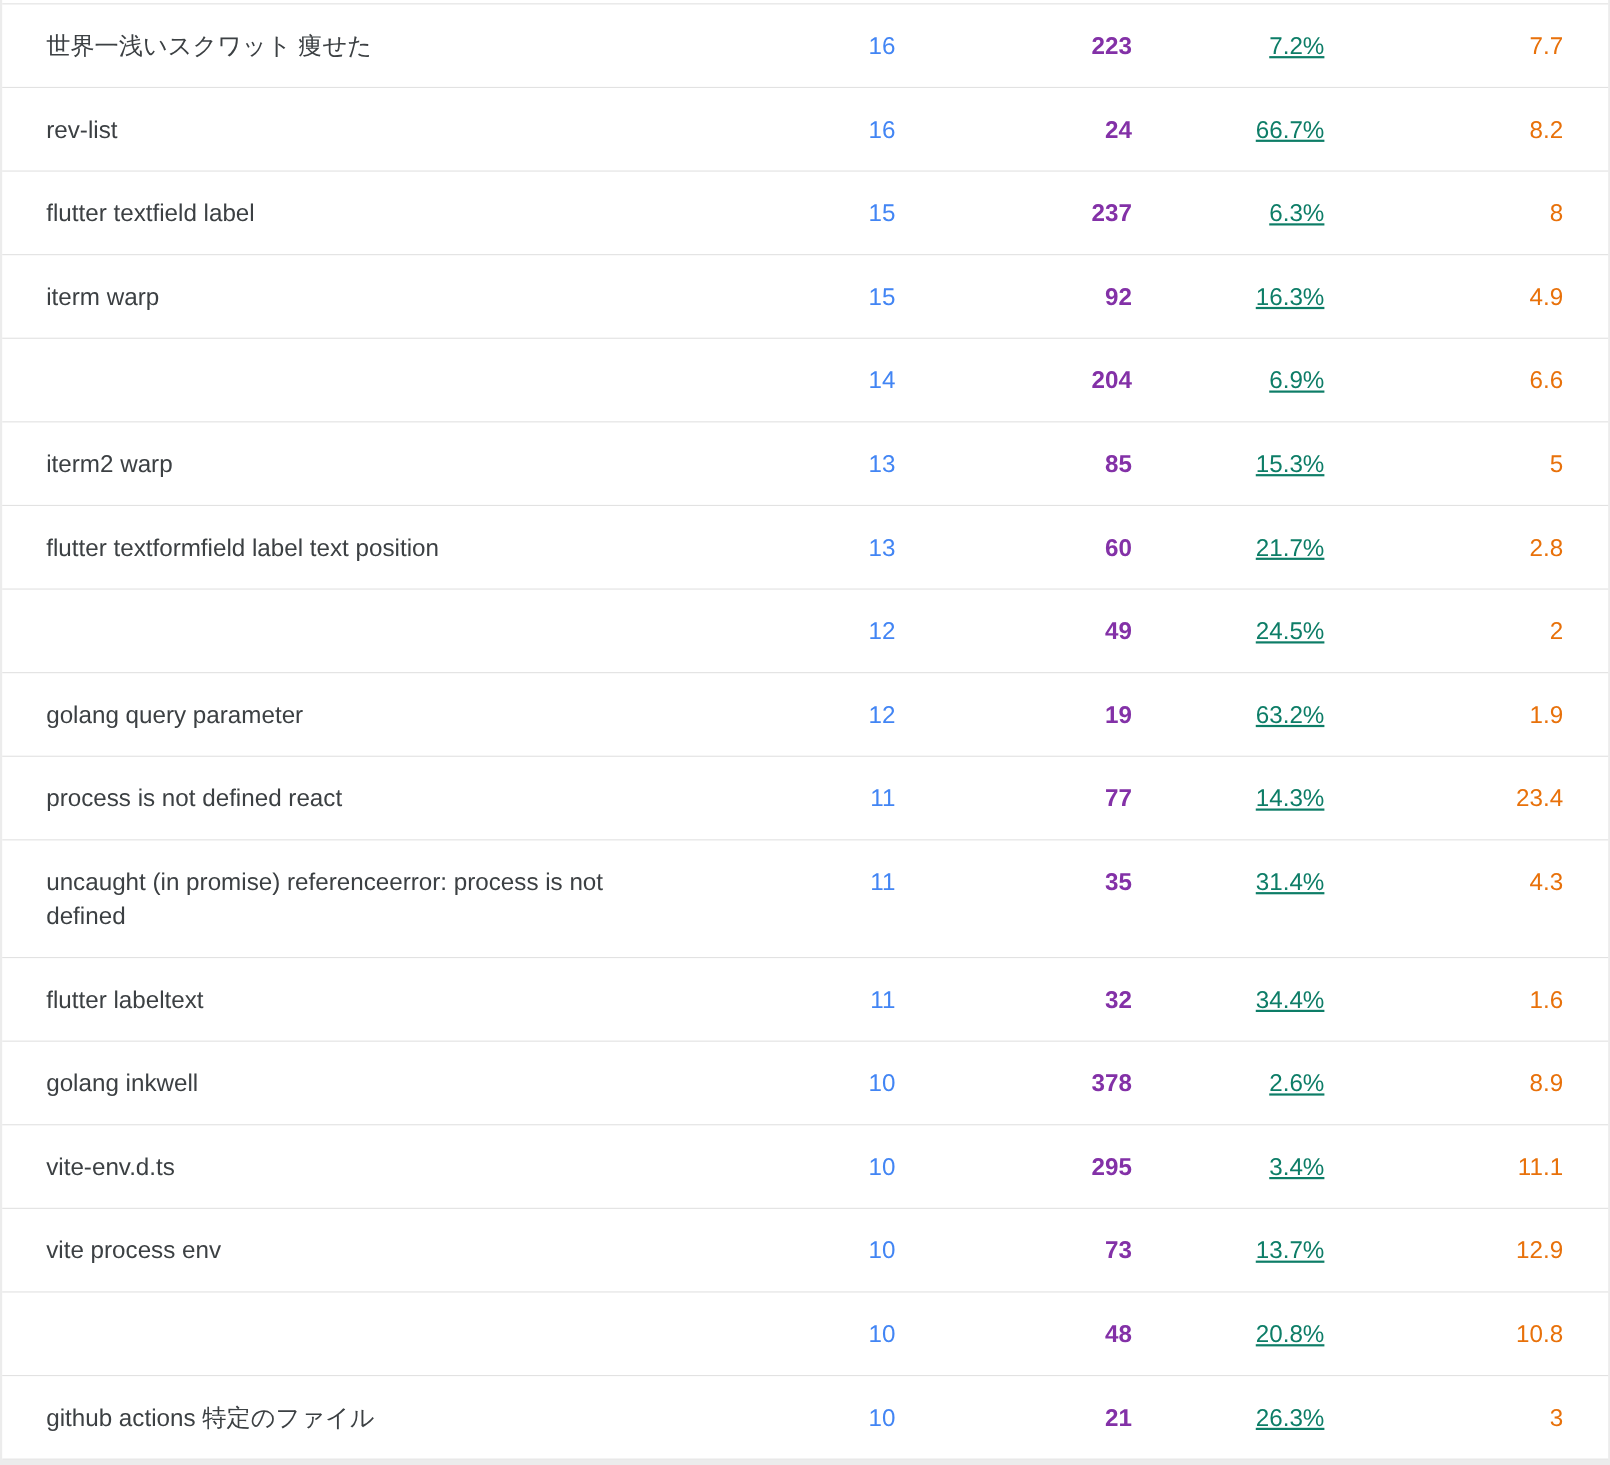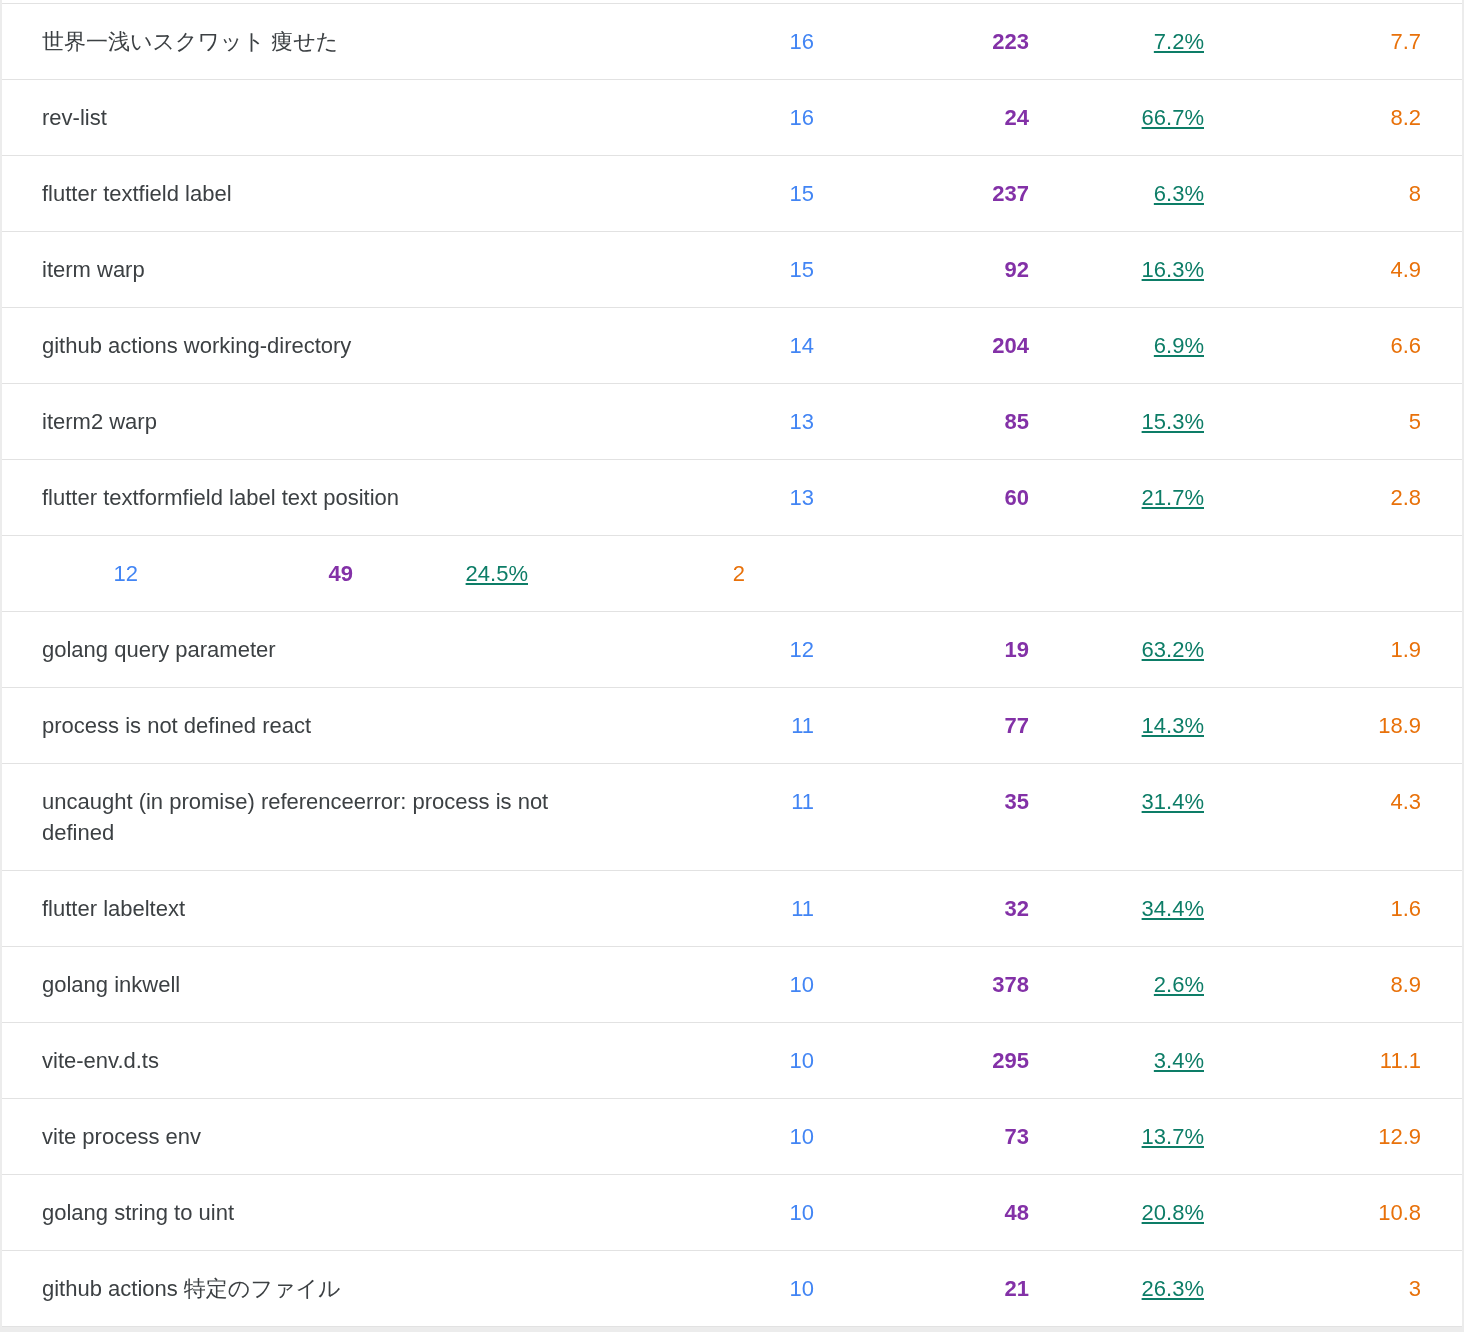--- a/index.html
+++ b/index.html
@@ -23,20 +23,21 @@
   .top-strip {
     height: 3px;
     border-bottom: 1px solid var(--row-border, #e2e2e2);
   }
   .row {
     display: flex;
     align-items: baseline;
     padding: 22px 41px 22px 40px;
     border-bottom: 1px solid var(--row-border, #e2e2e2);
     cursor: pointer;
+    justify-content: flex-end;
   }
   .cell {
     font-size: 22px;
     line-height: 31px;
   }
   .cell.query {
     flex: 1;
     padding-right: 100px;
     color: var(--query-text, #3c4043);
     word-wrap: break-word;
@@ -83,21 +84,20 @@
 
   <div class="row">
     <div class="cell query">iterm warp</div>
     <div class="cell num clicks">15</div>
     <div class="cell num impressions">92</div>
     <div class="cell num ctr">16.3%</div>
     <div class="cell num position">4.9</div>
   </div>
 
   <div class="row">
-    <div class="cell query">github actions working-directory</div>
     <div class="cell num clicks">14</div>
     <div class="cell num impressions">204</div>
     <div class="cell num ctr">6.9%</div>
     <div class="cell num position">6.6</div>
   </div>
 
   <div class="row">
     <div class="cell query">iterm2 warp</div>
     <div class="cell num clicks">13</div>
     <div class="cell num impressions">85</div>
@@ -126,21 +126,21 @@
     <div class="cell num impressions">19</div>
     <div class="cell num ctr">63.2%</div>
     <div class="cell num position">1.9</div>
   </div>
 
   <div class="row">
     <div class="cell query">process is not defined react</div>
     <div class="cell num clicks">11</div>
     <div class="cell num impressions">77</div>
     <div class="cell num ctr">14.3%</div>
-    <div class="cell num position">18.9</div>
+    <div class="cell num position">23.4</div>
   </div>
 
   <div class="row">
     <div class="cell query">uncaught (in promise) referenceerror: process is not defined</div>
     <div class="cell num clicks">11</div>
     <div class="cell num impressions">35</div>
     <div class="cell num ctr">31.4%</div>
     <div class="cell num position">4.3</div>
   </div>
 
@@ -170,21 +170,20 @@
 
   <div class="row">
     <div class="cell query">vite process env</div>
     <div class="cell num clicks">10</div>
     <div class="cell num impressions">73</div>
     <div class="cell num ctr">13.7%</div>
     <div class="cell num position">12.9</div>
   </div>
 
   <div class="row">
-    <div class="cell query">golang string to uint</div>
     <div class="cell num clicks">10</div>
     <div class="cell num impressions">48</div>
     <div class="cell num ctr">20.8%</div>
     <div class="cell num position">10.8</div>
   </div>
 
   <div class="row">
     <div class="cell query">github actions 特定のファイル</div>
     <div class="cell num clicks">10</div>
     <div class="cell num impressions">21</div>

